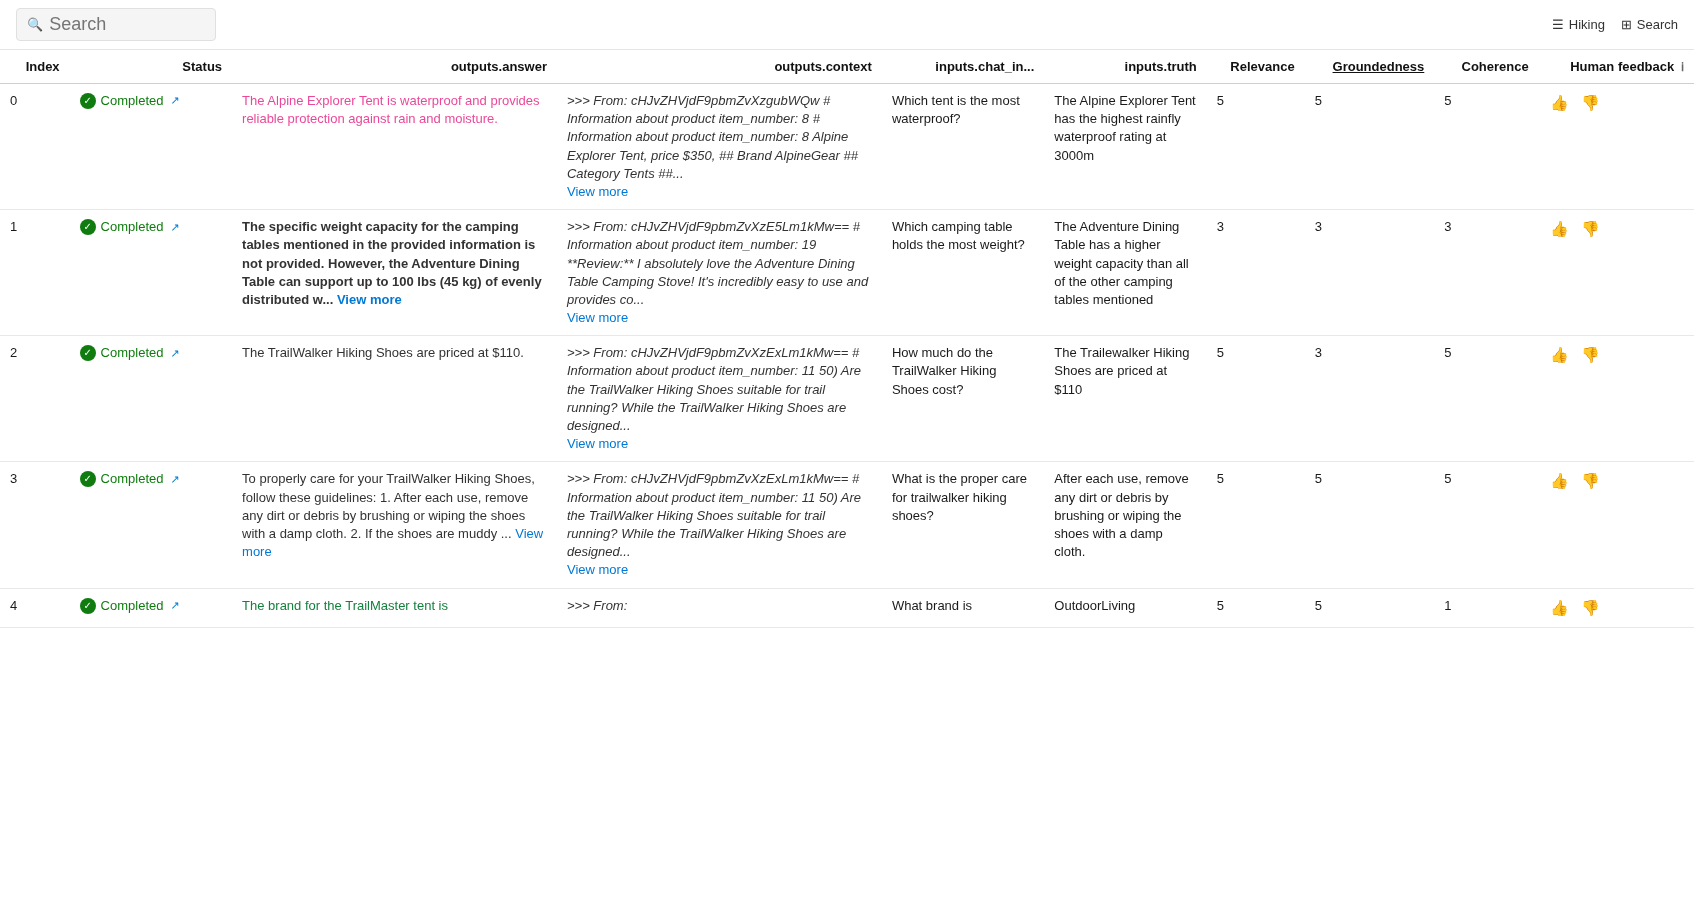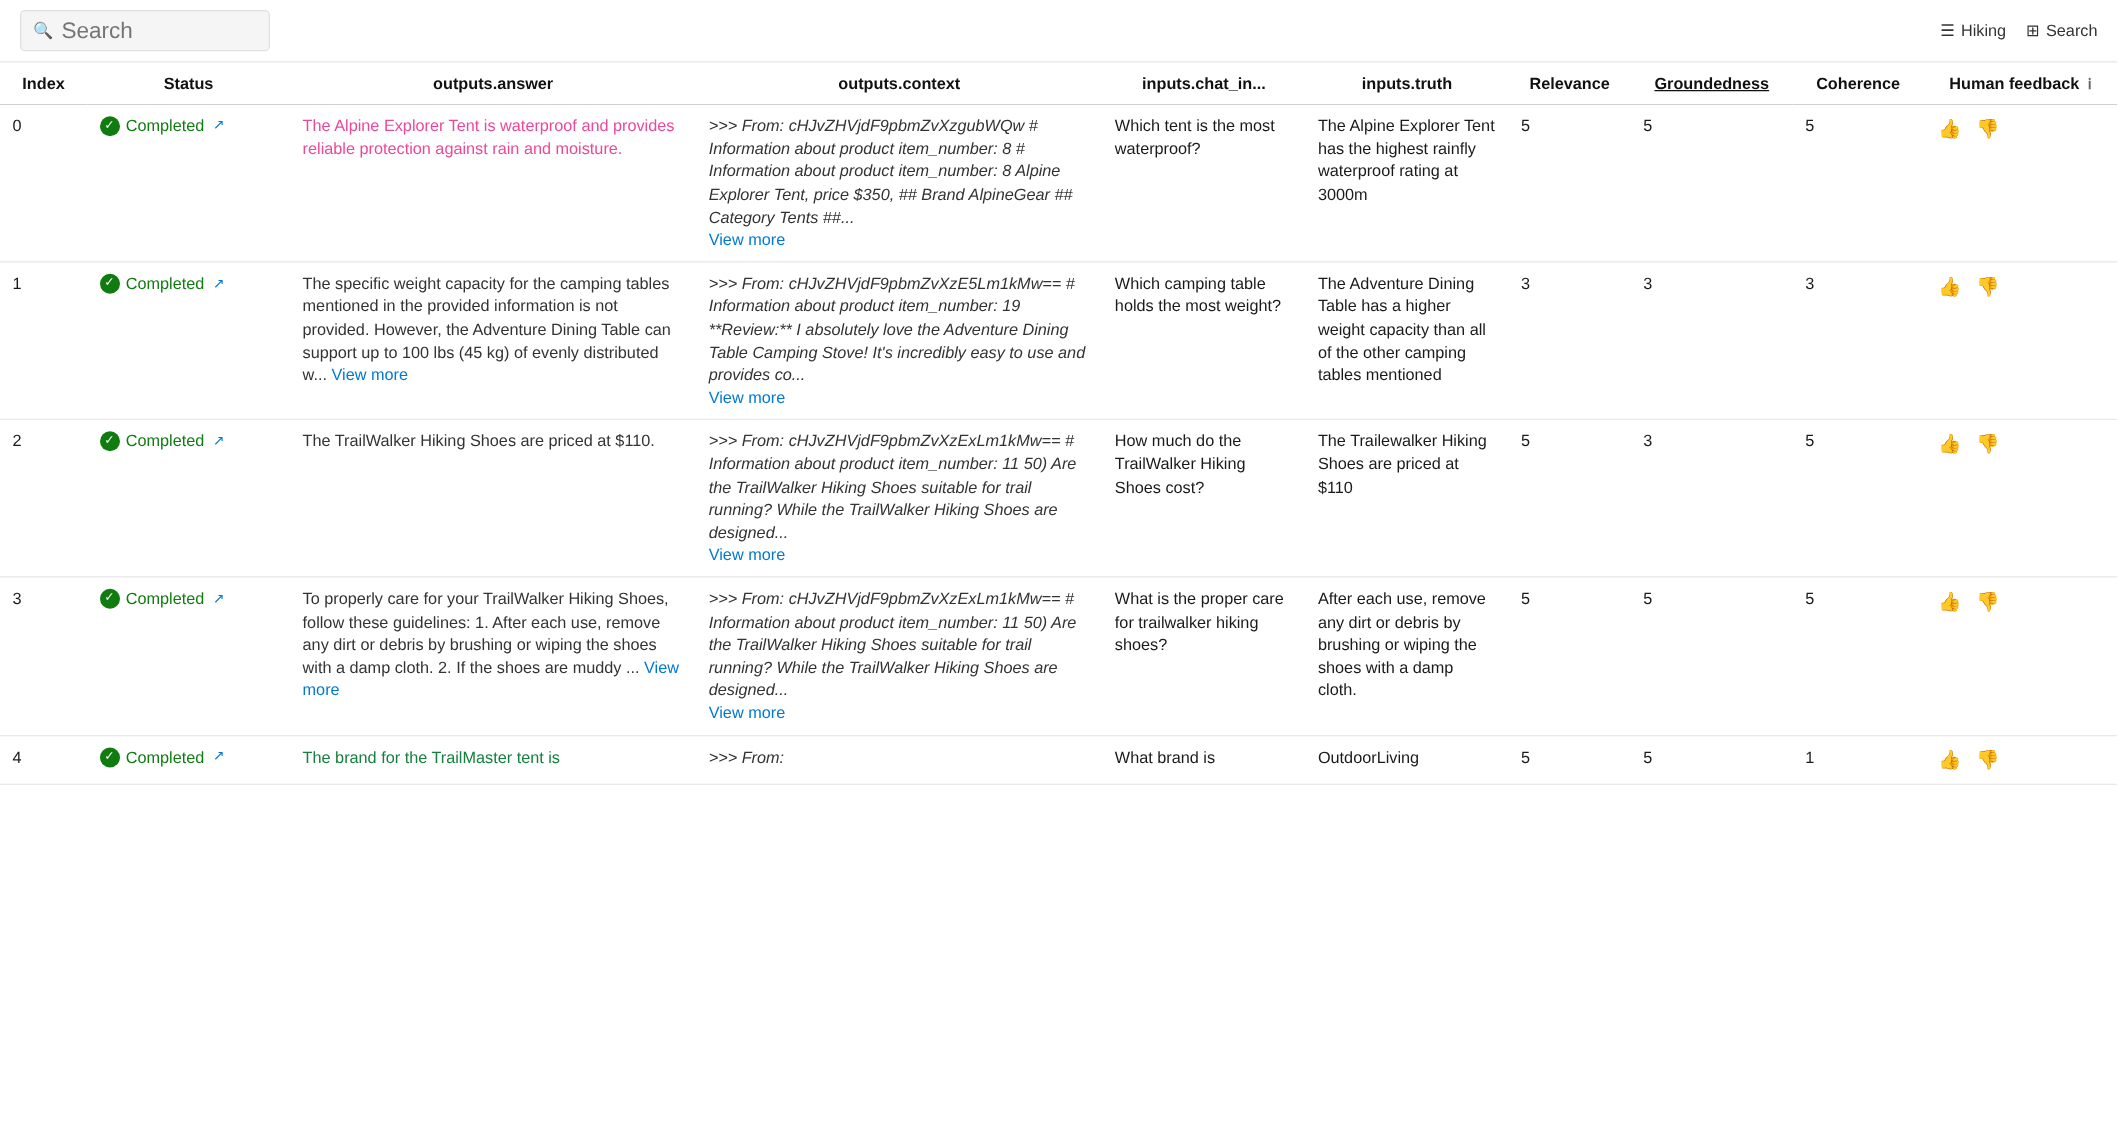--- a/index.html
+++ b/index.html
@@ -60,21 +60,21 @@
     }
     table {
       width: 100%;
       border-collapse: collapse;
       min-width: 1400px;
     }
     thead tr {
       border-bottom: 1px solid #d0d0d0;
     }
     th {
-      text-align: center;
+      text-align: right;
       padding: 8px 10px;
       font-weight: 600;
       font-size: 13px;
       color: #111;
       white-space: nowrap;
       position: sticky;
       top: 0;
       background: #fff;
       z-index: 1;
     }
@@ -230,21 +230,21 @@
         </tr>
         <tr>
           <td>1</td>
           <td>
     <div class="status-completed">
       <div class="check-icon">✓</div>
       <span>Completed</span>
       <span class="status-link-icon" style="cursor:pointer;">↗</span>
     </div>
   </td>
-          <td style="color: rgb(51, 51, 51);"><span>The specific weight capacity for the camping tables mentioned in the provided information is not provided. However, the Adventure Dining Table can support up to 100 lbs (45 kg) of evenly distributed w... <a class="view-more">View more</a></span></td>
+          <td style="color: rgb(51, 51, 51); font-weight: bold;"><span>The specific weight capacity for the camping tables mentioned in the provided information is not provided. However, the Adventure Dining Table can support up to 100 lbs (45 kg) of evenly distributed w... <a class="view-more">View more</a></span></td>
           <td><span class="context-text">&gt;&gt;&gt; From: cHJvZHVjdF9pbmZvXzE5Lm1kMw== # Information about product item_number: 19 **Review:** I absolutely love the Adventure Dining Table Camping Stove! It's incredibly easy to use and provides co...</span><br><a class="view-more">View more</a></td>
           <td>Which camping table holds the most weight?</td>
           <td>The Adventure Dining Table has a higher weight capacity than all of the other camping tables mentioned</td>
           <td>3</td>
           <td>3</td>
           <td>3</td>
           <td>
     <div class="thumb-btns">
       <button class="thumb-btn" title="Thumbs up">👍</button>
       <button class="thumb-btn" title="Thumbs down">👎</button>

